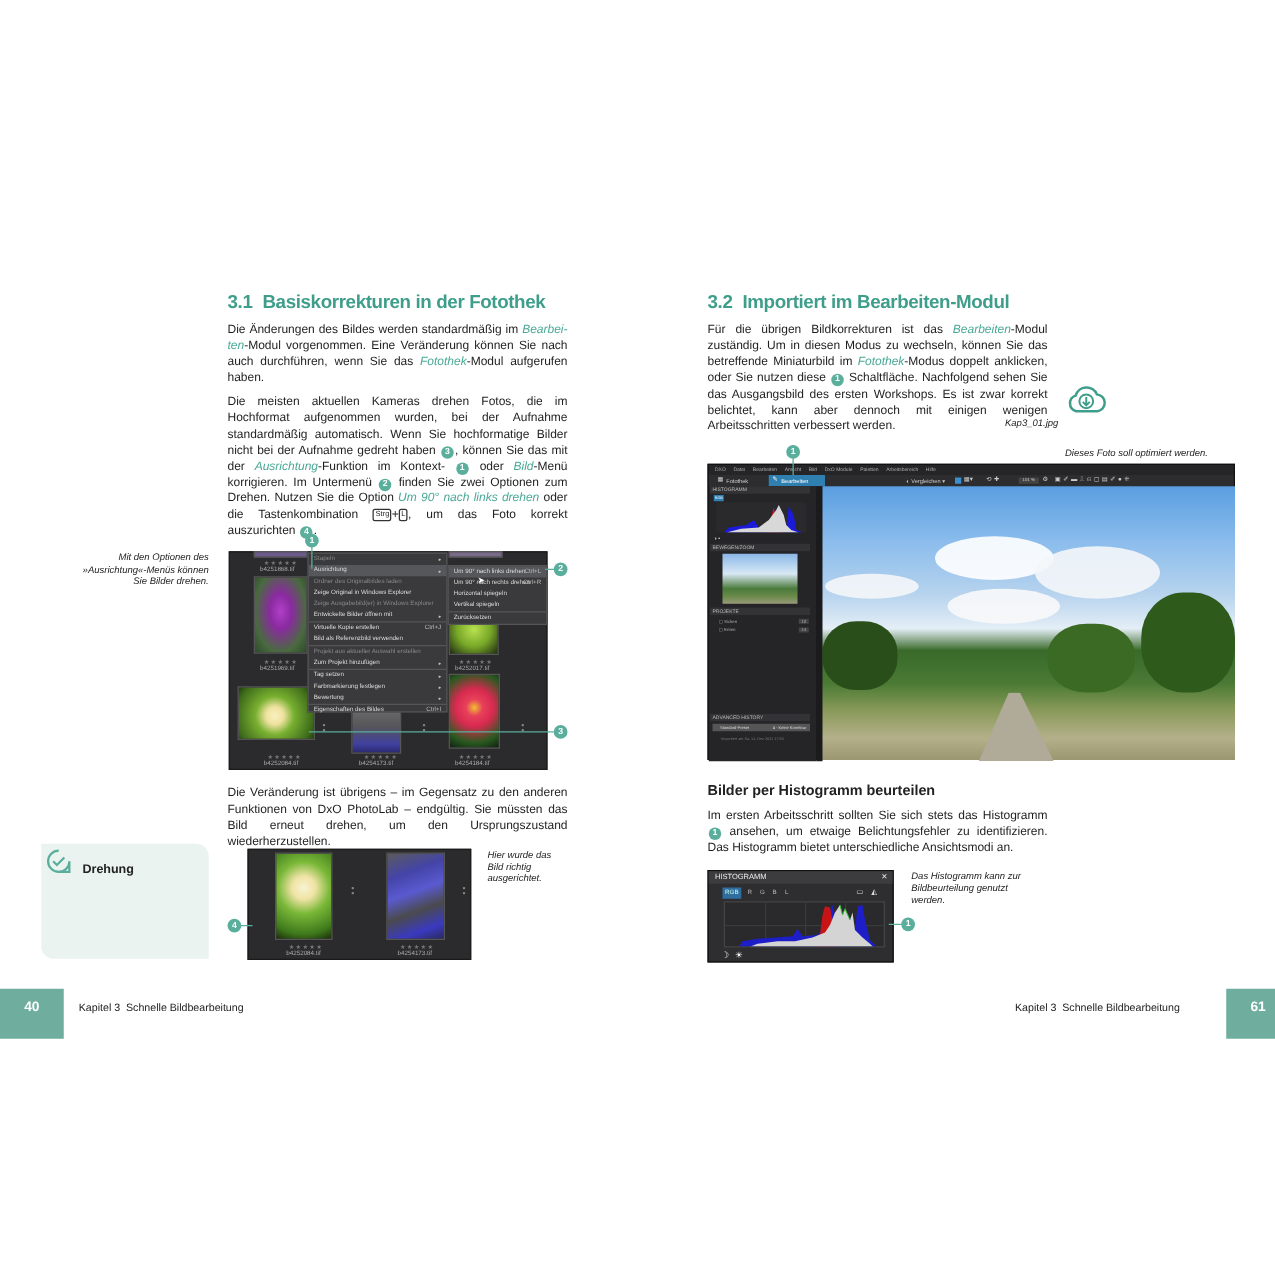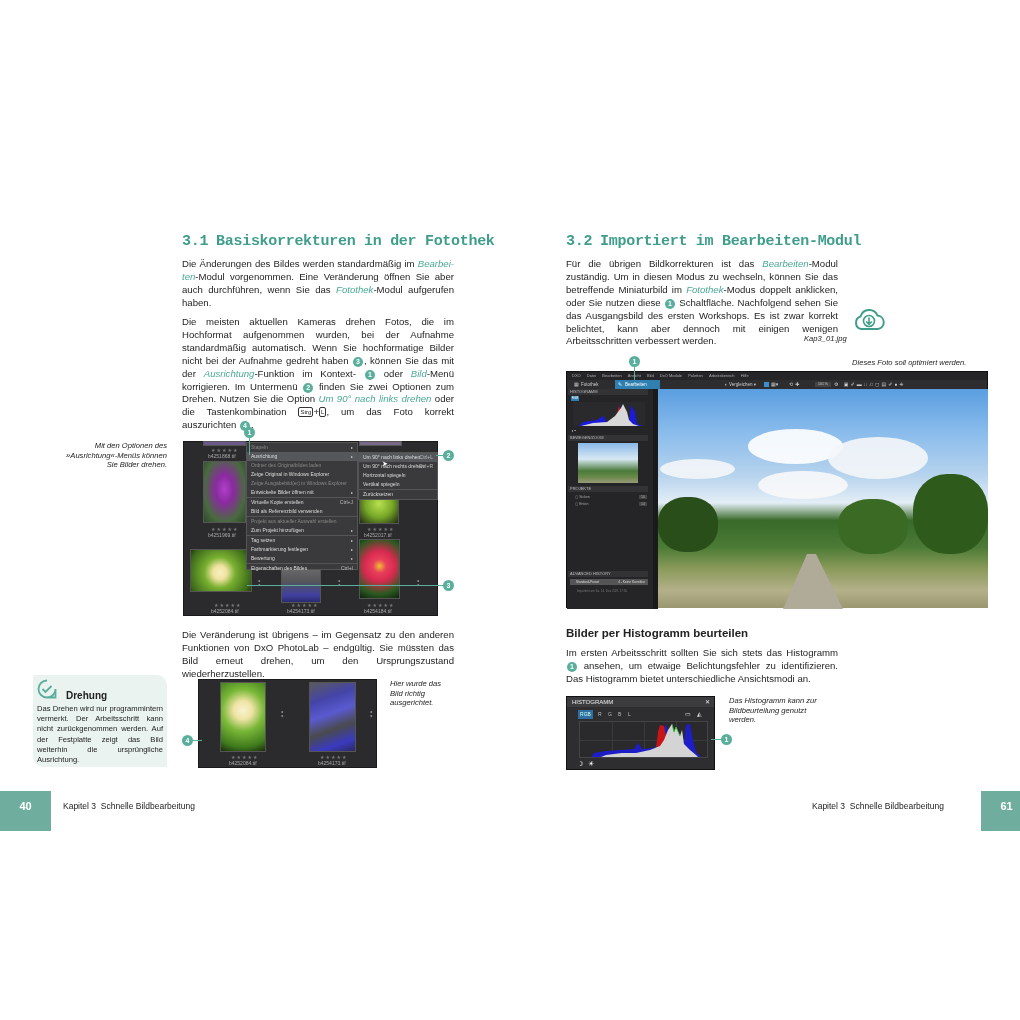--- a/index.html
+++ b/index.html
@@ -1,20 +1,20 @@
 <!DOCTYPE html>
 <html><head>
 <meta charset="utf-8">
 <style>
   * { box-sizing: border-box; margin: 0; padding: 0; }
   html, body { width: 1020px; height: 1020px; background: #ffffff; overflow: hidden; }
   body { position: relative; font-family: "Liberation Sans", sans-serif; color: #1a1a1a; }
 
   .abs { position: absolute; }
-  .h2 { font-family: Liberation Mono, monospace; font-weight: bold; color: #3f9e8b; font-size: 15px; letter-spacing: -0.3px; }
+  .h2 { font-family: Liberation Sans, sans-serif; font-weight: bold; color: #3f9e8b; font-size: 15px; letter-spacing: -0.3px; }
   .h2 .num { margin-right: 8px; }
   .para { font-size: 9.6px; line-height: 12.9px; text-align: justify; color: #1e1e1e; }
   .para em { color: #4aa896; font-style: italic; }
   .marker { display: inline-block; width: 10px; height: 10px; border-radius: 50%; background: #5aae9c; color: #fff; font-size: 7px; font-weight: bold; text-align: center; line-height: 10px; vertical-align: 0px; margin: 0 1px; }
   .key { display: inline-block; border: 1px solid #333; border-radius: 2px; font-size: 6px; line-height: 8px; padding: 0 1px; vertical-align: 1px; }
   .caption { font-size: 7.6px; line-height: 9.6px; font-style: italic; color: #222; }
   .caption.right { text-align: right; }
 
   
   .callout-line { position: absolute; background: #5aae9c; }
@@ -58,21 +58,21 @@
 </head>
 <body>
 
 <div>
 
   <div class="abs h2" style="left:182px; top:233px;">
     <span class="num">3.1</span><span>Basiskorrekturen in der Fotothek</span>
   </div>
 
   <p class="abs para" style="left:182px; top:258px; width:272px;">
-    <span>Die Änderungen des Bildes werden standardmäßig im </span><em>Bearbei-ten</em><span>-Modul vorgenommen. Eine Veränderung öffnen Sie aber auch durchführen, wenn Sie das </span><em>Fotothek</em><span>-Modul aufgerufen haben.</span>
+    <span>Die Änderungen des Bildes werden standardmäßig im </span><em>Bearbei-ten</em><span>-Modul vorgenommen. Eine Veränderung können Sie nach auch durchführen, wenn Sie das </span><em>Fotothek</em><span>-Modul aufgerufen haben.</span>
   </p>
 
   <p class="abs para" style="left:182px; top:316px; width:272px;">
     <span>Die meisten aktuellen Kameras drehen Fotos, die im Hochformat aufgenommen wurden, bei der Aufnahme standardmäßig automatisch. Wenn Sie hochformatige Bilder nicht bei der Aufnahme gedreht haben </span><span class="marker">3</span><span>, können Sie das mit der </span><em>Ausrichtung</em><span>-Funktion im Kontext- </span><span class="marker">1</span><span> oder </span><em>Bild</em><span>-Menü korrigieren. Im Untermenü </span><span class="marker">2</span><span> finden Sie zwei Optionen zum Drehen. Nutzen Sie die Option </span><em>Um 90° nach links drehen</em><span> oder die Tastenkombination </span><span class="key">Strg</span><span>+</span><span class="key">L</span><span>, um das Foto korrekt auszurichten </span><span class="marker">4</span><span>.</span>
   </p>
 
   <div class="abs caption right" style="left:60px; top:441px; width:107px;">Mit den Optionen des »Ausrichtung«-Menüs können Sie Bilder drehen.</div>
 
   <div class="abs dark" style="left:183px; top:441px; width:255px; height:175px;">
 
@@ -145,21 +145,20 @@
   <div class="callout-line" style="left:247px; top:585px; width:196px; height:1px;"></div>
 
   <p class="abs para" style="left:182px; top:629px; width:272px;">Die Veränderung ist übrigens – im Gegensatz zu den anderen Funktionen von DxO PhotoLab – endgültig. Sie müssten das Bild erneut drehen, um den Ursprungszustand wiederherzustellen.</p>
 
   <div class="tip" style="left:33px; top:675px; width:134px; height:92px;">
     <svg class="abs" style="left:4px; top:4px;" width="20" height="20" viewBox="0 0 20 20">
       <path d="M10 1.5a8.5 8.5 0 1 0 8.5 8.5V18.5H10" fill="none" stroke="#5aae9c" stroke-width="1.8"></path>
       <path d="M5.5 10l3 3 6-6" fill="none" stroke="#5aae9c" stroke-width="1.8"></path>
     </svg>
     <div class="abs tip-title" style="left:33px; top:15px;">Drehung</div>
-    <div class="abs tip-text" style="left:4px; top:29px; width:126px;">Das Drehen wird nur programmintern vermerkt. Der Arbeitsschritt kann nicht zurückgenommen werden. Auf der Festplatte zeigt das Bild weiterhin die ursprüngliche Ausrichtung.</div>
   </div>
 
   <div class="abs dark" style="left:198px; top:679px; width:179px; height:89px;">
     <div class="thumb" style="left:21px; top:2px; width:46px; height:70px; background:radial-gradient(circle at 50% 40%, #f8f3d0 0%, #efe3a5 20%, #7ab838 45%, #3f7a1c 80%, #1a2a0a 100%);"></div>
     <div class="stars" style="left:32px; top:74px;">★★★★★</div>
     <div class="fname" style="left:30px; top:80px;">b4252084.tif</div>
     <div class="abs" style="left:82px; top:30px; color:#888; font-size:7px; line-height:4px;">•<br>•</div>
     <div class="thumb" style="left:110px; top:2px; width:47px; height:70px; background:linear-gradient(160deg, #5a5a5e 0%, #4444a8 25%, #5a5ad0 45%, #4a4a4e 65%, #3a3ac0 85%, #2a2a60 100%);"></div>
     <div class="stars" style="left:121px; top:74px;">★★★★★</div>
     <div class="fname" style="left:119px; top:80px;">b4254173.tif</div>

